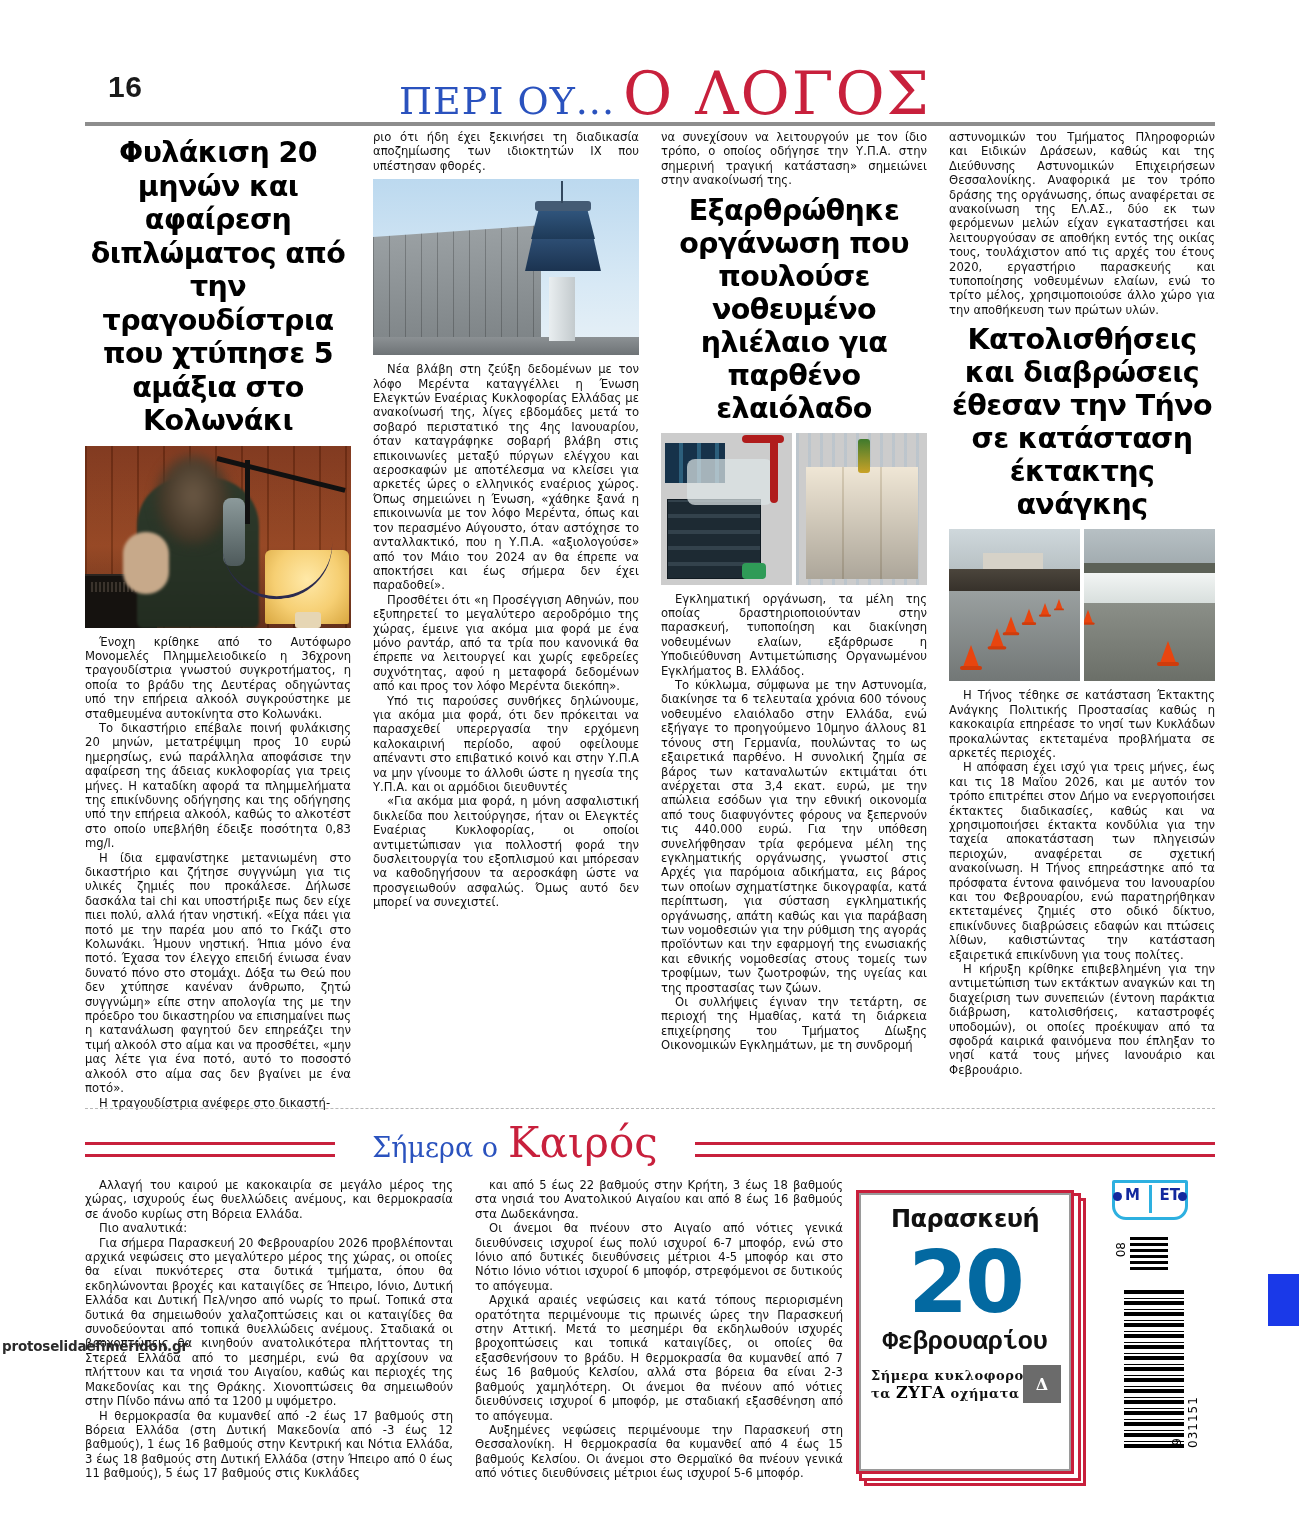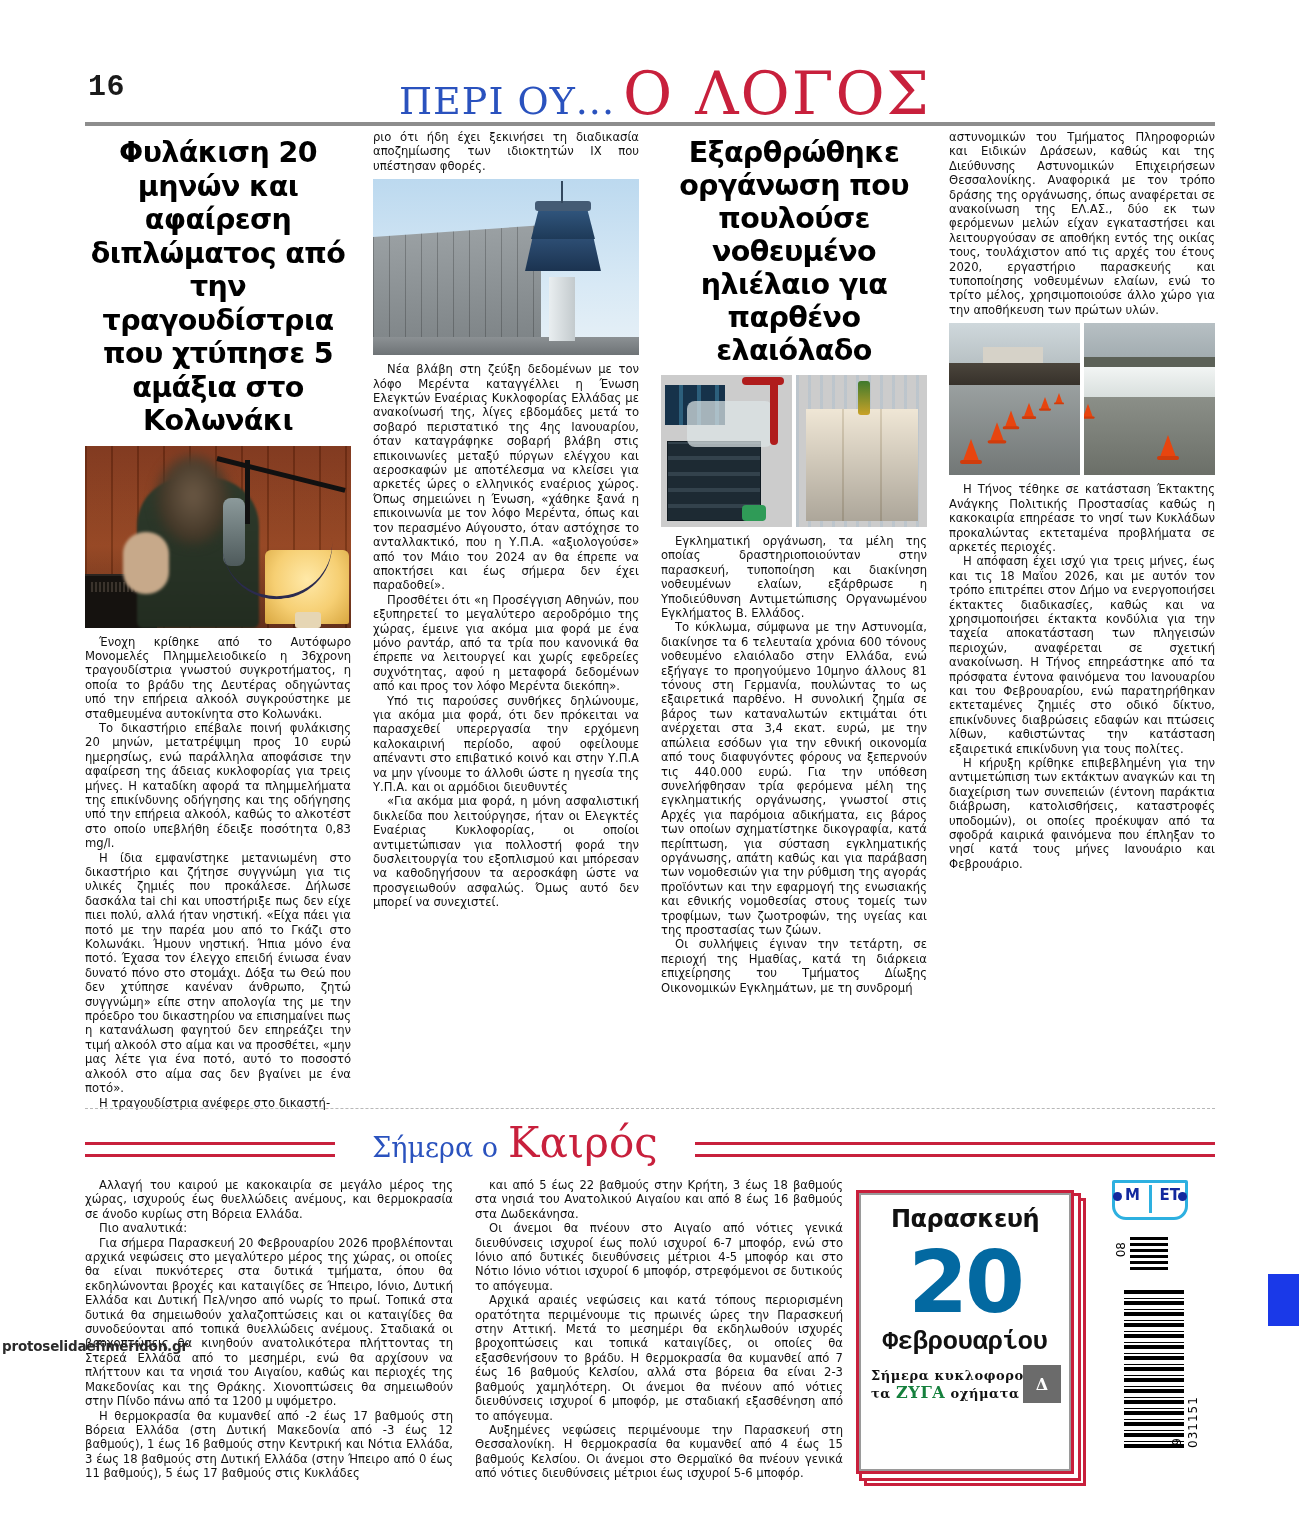--- a/index.html
+++ b/index.html
@@ -20,22 +20,22 @@
   }
 
   
   .masthead {
     position: absolute;
     left: 85px; top: 58px;
     width: 1130px; height: 62px;
   }
   .folio {
     position: absolute;
-    left: 3px; top: 12px;
-    font-family: Liberation Mono, monospace;
+    left: 23px; top: 12px;
+    font-family: Liberation Sans, sans-serif;
     font-size: 30px;
     font-weight: 700;
     color: #1a1a1a;
     letter-spacing: .5px;
   }
   .mast-title {
     position: absolute;
     left: 270px; top: 0px;
     width: 620px;
     text-align: center;
@@ -403,21 +403,21 @@
     padding-left: 4px;
   }
   .cal-note-l1, .cal-note-l2 {
     font-family: "DejaVu Serif", serif;
     font-weight: 700;
     font-size: 13px;
     color: #111;
     letter-spacing: .6px;
     line-height: 17px;
   }
-  .cal-zyga { color: #15803d; font-size: 16px; }
+  .cal-zyga { color: #000000; font-size: 16px; }
   .cal-delta {
     position: absolute; right: 2px; top: -2px;
     width: 38px; height: 38px;
     background: #6b6b6b;
     display: flex; align-items: center; justify-content: center;
   }
   .cal-delta span {
     font-family: "DejaVu Serif", serif;
     font-size: 16px; color: #fff; font-weight: 700;
   }
@@ -566,20 +566,23 @@
 
       <div class="body-text">
         <p>Νέα βλάβη στη ζεύξη δεδομένων με τον λόφο Μερέντα καταγγέλλει η Ένωση Ελεγκτών Εναέριας Κυκλοφορίας Ελλάδας με ανακοίνωσή της, λίγες εβδομάδες μετά το σοβαρό περιστατικό της 4ης Ιανουαρίου, όταν καταγράφηκε σοβαρή βλάβη στις επικοινωνίες μεταξύ πύργων ελέγχου και αεροσκαφών με αποτέλεσμα να κλείσει για αρκετές ώρες ο ελληνικός εναέριος χώρος. Όπως σημειώνει η Ένωση, «χάθηκε ξανά η επικοινωνία με τον λόφο Μερέντα, όπως και τον περασμένο Αύγουστο, όταν αστόχησε το ανταλλακτικό, που η Υ.Π.Α. «αξιολογούσε» από τον Μάιο του 2024 αν θα έπρεπε να αποκτήσει και έως σήμερα δεν έχει παραδοθεί».</p>
         <p>Προσθέτει ότι «η Προσέγγιση Αθηνών, που εξυπηρετεί το μεγαλύτερο αεροδρόμιο της χώρας, έμεινε για ακόμα μια φορά με ένα μόνο ραντάρ, από τα τρία που κανονικά θα έπρεπε να λειτουργεί και χωρίς εφεδρείες συχνότητας, αφού η μεταφορά δεδομένων από και προς τον λόφο Μερέντα διεκόπη».</p>
         <p>Υπό τις παρούσες συνθήκες δηλώνουμε, για ακόμα μια φορά, ότι δεν πρόκειται να παρασχεθεί υπερεργασία την ερχόμενη καλοκαιρινή περίοδο, αφού οφείλουμε απέναντι στο επιβατικό κοινό και στην Υ.Π.Α να μην γίνουμε το άλλοθι ώστε η ηγεσία της Υ.Π.Α. και οι αρμόδιοι διευθυντές</p>
         <p>«Για ακόμα μια φορά, η μόνη ασφαλιστική δικλείδα που λειτούργησε, ήταν οι Ελεγκτές Εναέριας Κυκλοφορίας, οι οποίοι αντιμετώπισαν για πολλοστή φορά την δυσλειτουργία του εξοπλισμού και μπόρεσαν να καθοδηγήσουν τα αεροσκάφη ώστε να προσγειωθούν ασφαλώς. Όμως αυτό δεν μπορεί να συνεχιστεί.</p>
       </div>
     </div>
 
     <div class="col">
+      <div class="body-text">
+        <p class="noind">να συνεχίσουν να λειτουργούν με τον ίδιο τρόπο, ο οποίος οδήγησε την Υ.Π.Α. στην σημερινή τραγική κατάσταση» σημειώνει στην ανακοίνωσή της.</p>
+      </div>
 
       <div class="headline">Εξαρθρώθηκε οργάνωση που πουλούσε νοθευμένο ηλιέλαιο για παρθένο ελαιόλαδο</div>
 
       <div class="photo-pair">
         <div class="ph-pallet-a">
           <div class="crates"></div>
           <div class="boxes"></div>
           <div class="wrap"></div>
           <div class="jack"></div>
           <div class="jack2"></div>
@@ -597,20 +600,21 @@
         <p>Το κύκλωμα, σύμφωνα με την Αστυνομία, διακίνησε τα 6 τελευταία χρόνια 600 τόνους νοθευμένο ελαιόλαδο στην Ελλάδα, ενώ εξήγαγε το προηγούμενο 10μηνο άλλους 81 τόνους στη Γερμανία, πουλώντας το ως εξαιρετικά παρθένο. Η συνολική ζημία σε βάρος των καταναλωτών εκτιμάται ότι ανέρχεται στα 3,4 εκατ. ευρώ, με την απώλεια εσόδων για την εθνική οικονομία από τους διαφυγόντες φόρους να ξεπερνούν τις 440.000 ευρώ. Για την υπόθεση συνελήφθησαν τρία φερόμενα μέλη της εγκληματικής οργάνωσης, γνωστοί στις Αρχές για παρόμοια αδικήματα, εις βάρος των οποίων σχηματίστηκε δικογραφία, κατά περίπτωση, για σύσταση εγκληματικής οργάνωσης, απάτη καθώς και για παράβαση των νομοθεσιών για την ρύθμιση της αγοράς προϊόντων και την εφαρμογή της ενωσιακής και εθνικής νομοθεσίας στους τομείς των τροφίμων, των ζωοτροφών, της υγείας και της προστασίας των ζώων.</p>
         <p>Οι συλλήψεις έγιναν την τετάρτη, σε περιοχή της Ημαθίας, κατά τη διάρκεια επιχείρησης του Τμήματος Δίωξης Οικονομικών Εγκλημάτων, με τη συνδρομή</p>
       </div>
     </div>
 
     <div class="col">
       <div class="body-text">
         <p class="noind">αστυνομικών του Τμήματος Πληροφοριών και Ειδικών Δράσεων, καθώς και της Διεύθυνσης Αστυνομικών Επιχειρήσεων Θεσσαλονίκης. Αναφορικά με τον τρόπο δράσης της οργάνωσης, όπως αναφέρεται σε ανακοίνωση της ΕΛ.ΑΣ., δύο εκ των φερόμενων μελών είχαν εγκαταστήσει και λειτουργούσαν σε αποθήκη εντός της οικίας τους, τουλάχιστον από τις αρχές του έτους 2020, εργαστήριο παρασκευής και τυποποίησης νοθευμένων ελαίων, ενώ το τρίτο μέλος, χρησιμοποιούσε άλλο χώρο για την αποθήκευση των πρώτων υλών.</p>
       </div>
 
+      <div class="headline">Κατολισθήσεις και διαβρώσεις έθεσαν την Τήνο σε κατάσταση έκτακτης ανάγκης</div>
 
       <div class="photo-pair">
         <div class="ph-road">
           <div class="sky"></div>
           <div class="bldg"></div>
           <div class="rubble"></div>
           <div class="tarmac"></div>
           <div class="cone" style="left:22px;  bottom:14px;"></div>
           <div class="cone" style="left:48px;  bottom:34px; transform:scale(.85);"></div>
           <div class="cone" style="left:62px;  bottom:48px; transform:scale(.75);"></div>

